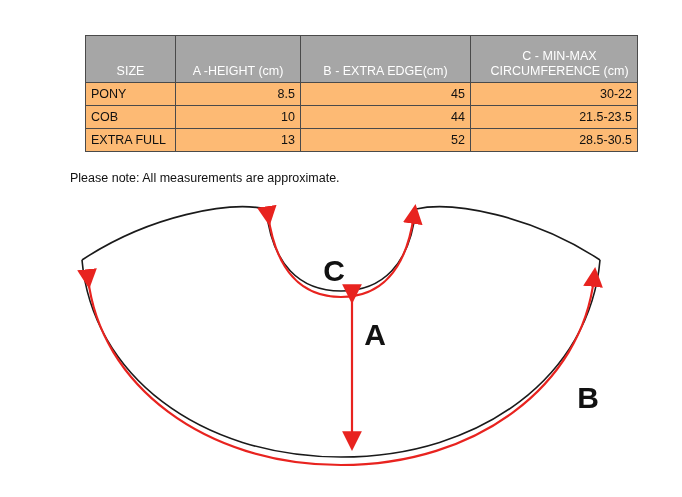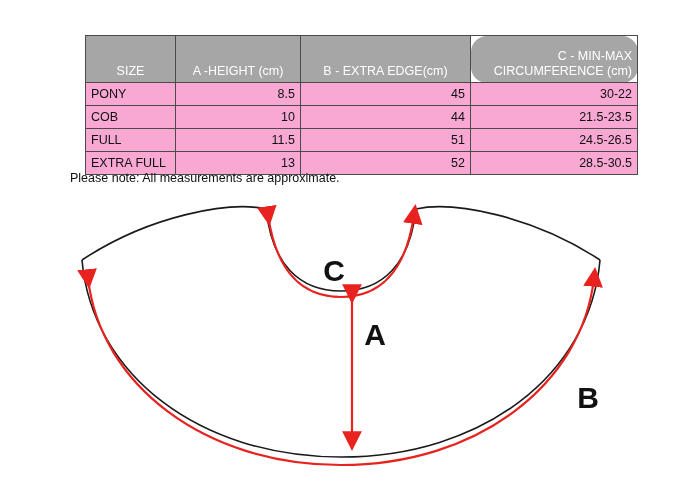--- a/index.html
+++ b/index.html
@@ -42,27 +42,26 @@
   table.size-table thead th {
     background: #a6a6a6;
     color: #ffffff;
     text-align: center;
     vertical-align: bottom;
     height: 42px;
     font-size: 12.5px;
     line-height: 1.25;
   }
   table.size-table thead th.col-c {
-    text-align: right;
+    text-align: center;
     padding-left: 16px;
-    border-radius: 16px;
   }
   table.size-table tbody td {
     height: 18px;
-    background: #f9a8d4;
+    background: #fdba74;
   }
   td.cell-label {
     text-align: left;
   }
   td.cell-val {
     text-align: right;
   }
   col.c1 { width: 90px; }
   col.c2 { width: 125px; }
   col.c3 { width: 170px; }
@@ -124,26 +123,20 @@
           <td class="cell-val">45</td>
           <td class="cell-val">30-22</td>
         </tr>
         <tr>
           <td class="cell-label">COB</td>
           <td class="cell-val">10</td>
           <td class="cell-val">44</td>
           <td class="cell-val">21.5-23.5</td>
         </tr>
         <tr>
-          <td class="cell-label">FULL</td>
-          <td class="cell-val">11.5</td>
-          <td class="cell-val">51</td>
-          <td class="cell-val">24.5-26.5</td>
-        </tr>
-        <tr>
           <td class="cell-label">EXTRA FULL</td>
           <td class="cell-val">13</td>
           <td class="cell-val">52</td>
           <td class="cell-val">28.5-30.5</td>
         </tr>
       </tbody>
     </table>
   </div>
 
   <div class="note">Please note: All measurements are approximate.</div>

